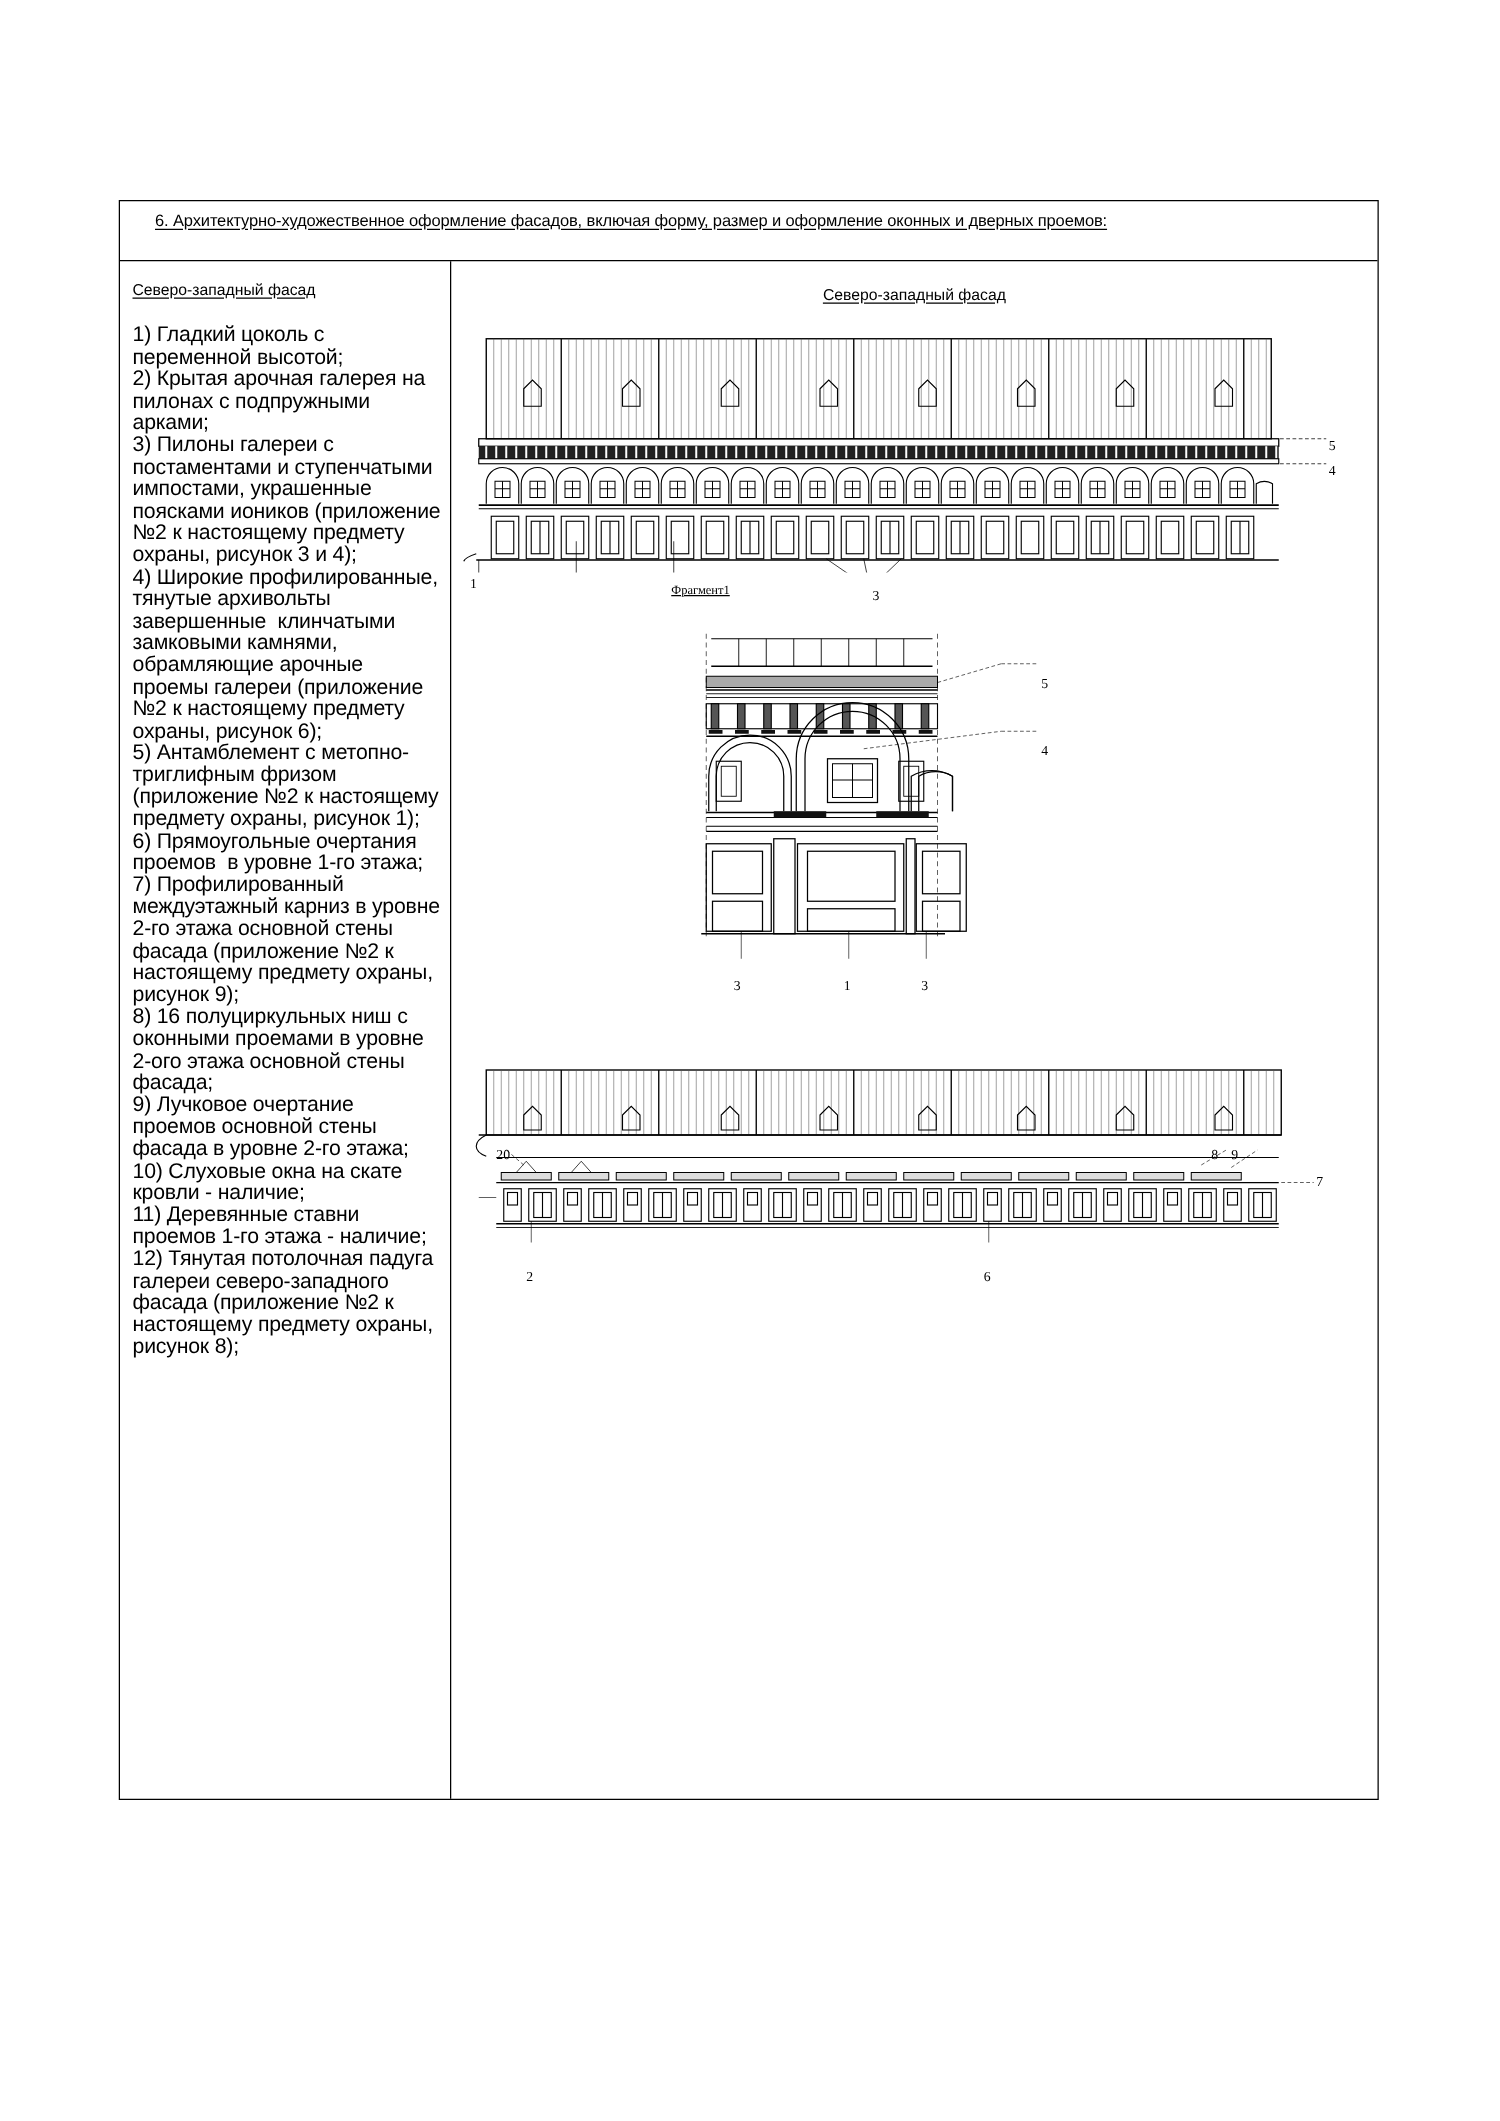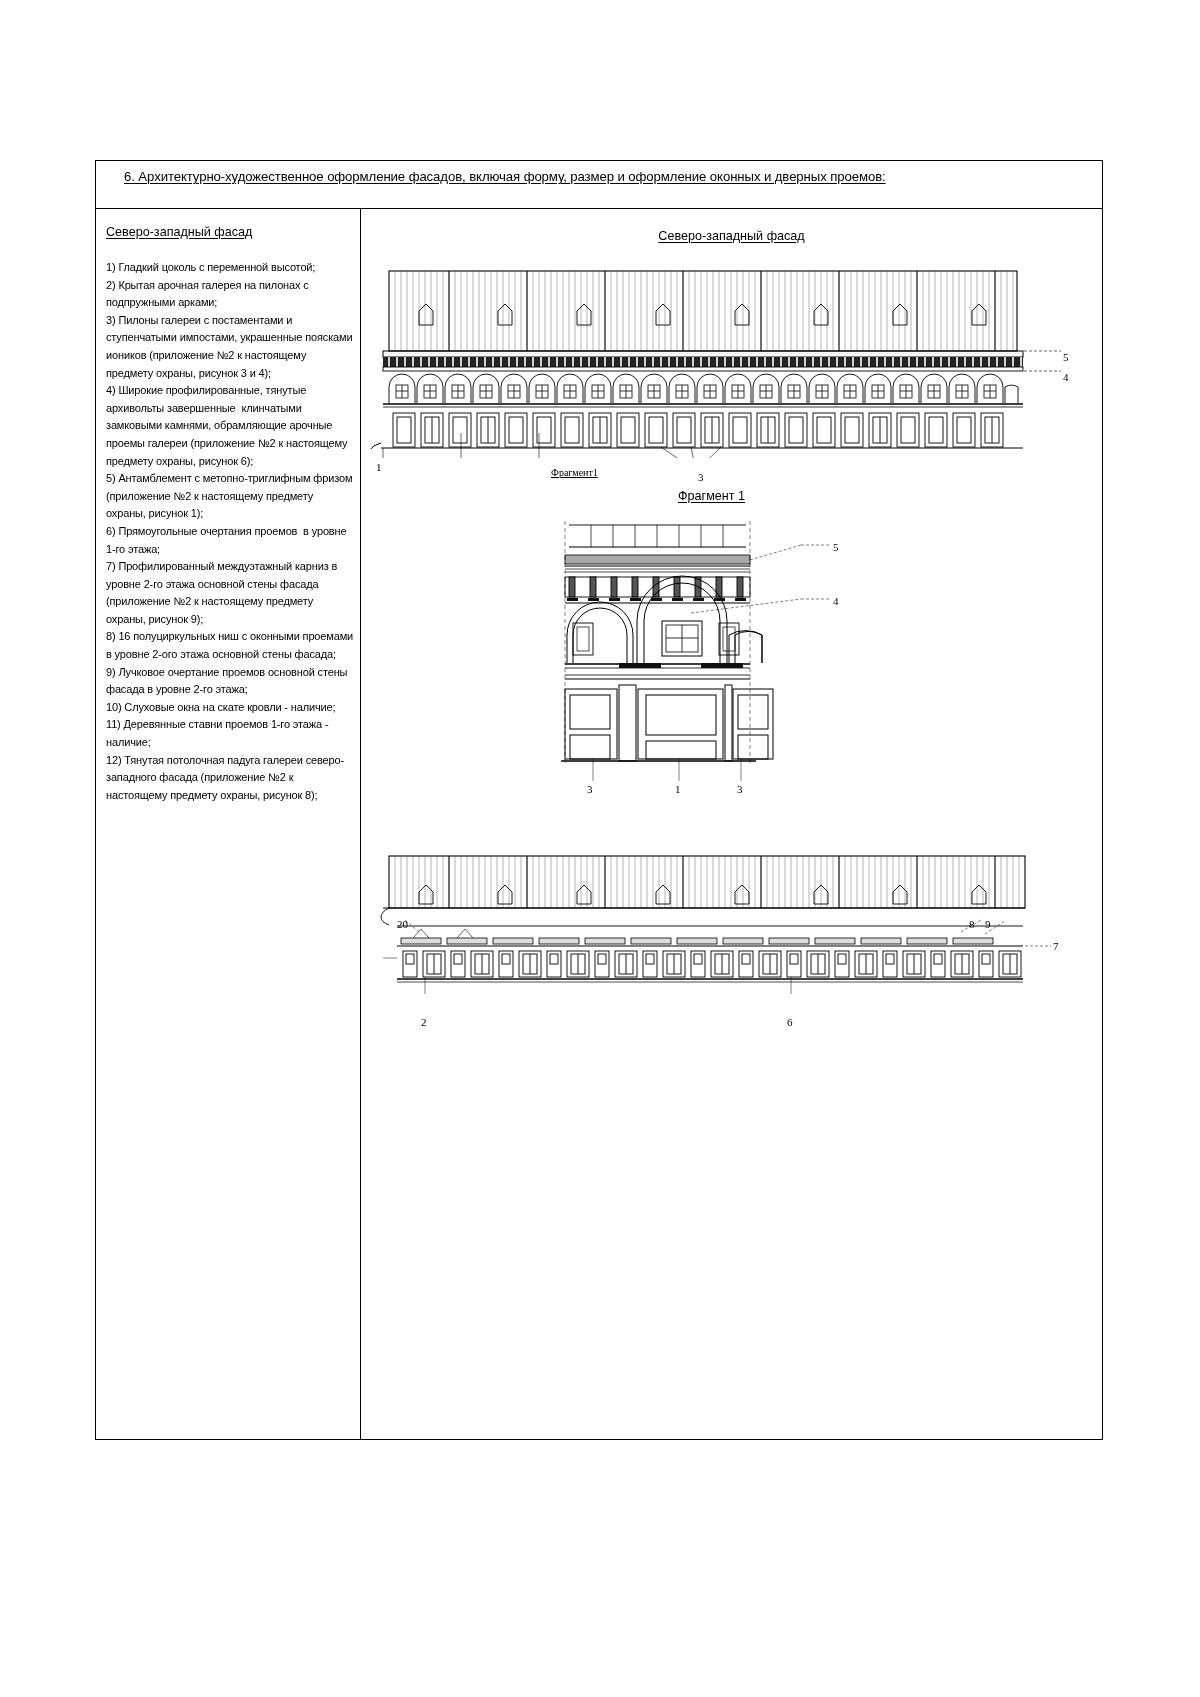--- a/index.html
+++ b/index.html
@@ -66,21 +66,21 @@
     height: 1230px;
     box-sizing: border-box;
   }
   .subtitle {
     font-size: 12.6px;
     text-decoration: underline;
     text-underline-offset: 2px;
     margin-bottom: 20px;
   }
   .body-text {
-    font-size: 11px;
+    font-size: 17px;
     line-height: 17.6px;
     white-space: pre-wrap;
     letter-spacing: -0.15px;
   }
   .drawing-title {
     font-size: 12.6px;
     text-decoration: underline;
     text-underline-offset: 2px;
     text-align: center;
   }
@@ -514,25 +514,24 @@
               <line x1="330" y1="204" x2="335" y2="228"></line>
               <line x1="360" y1="204" x2="335" y2="228"></line>
             </g>
           </g>
         </svg>
 
         <div class="callout" style="left:702px; top:122px;">5</div>
         <div class="callout" style="left:702px; top:142px;">4</div>
         <div class="callout" style="left:15px; top:232px;">1</div>
         <div class="callout" style="left:337px; top:242px;">3</div>
-        <div class="callout" style="left:190px; top:238px; font-size:10px; text-decoration:underline;">Фрагмент1</div>
+        <div class="callout" style="left:176px; top:238px; font-size:10px; text-decoration:underline;">Фрагмент1</div>
       </div>
 
       <div class="dw" style="left:0px; top:280px; width:741px;">
-        <div class="drawing-title" style="margin-left:-40px;">Фрагмент 1</div>
 
         <svg width="741" height="290" viewBox="0 0 741 290">
           <g stroke="#000" fill="none" stroke-width="0.8">
 
             <line x1="208" y1="22" x2="385" y2="22" stroke-width="0.9"></line>
             <line x1="208" y1="44" x2="385" y2="44" stroke-width="1.1"></line>
             <g stroke-width="0.7">
               <line x1="230" y1="22" x2="230" y2="44"></line>
                 <line x1="252" y1="22" x2="252" y2="44"></line>
               <line x1="274" y1="22" x2="274" y2="44"></line>

